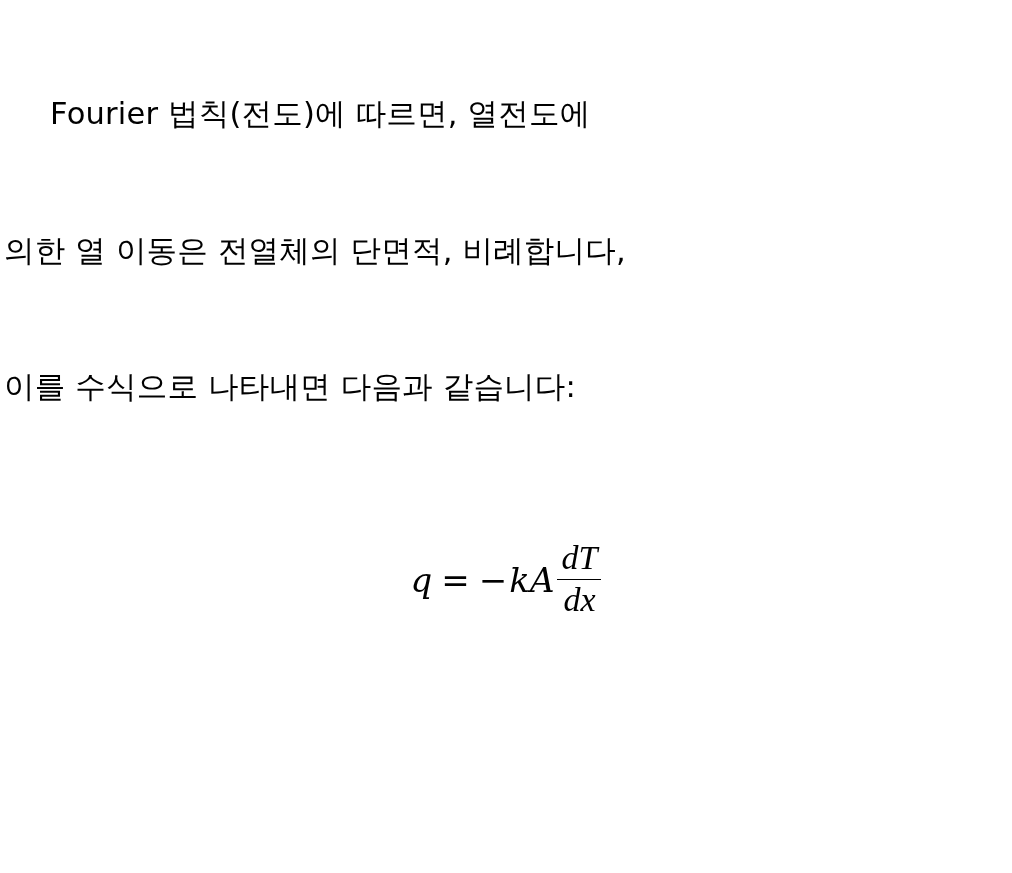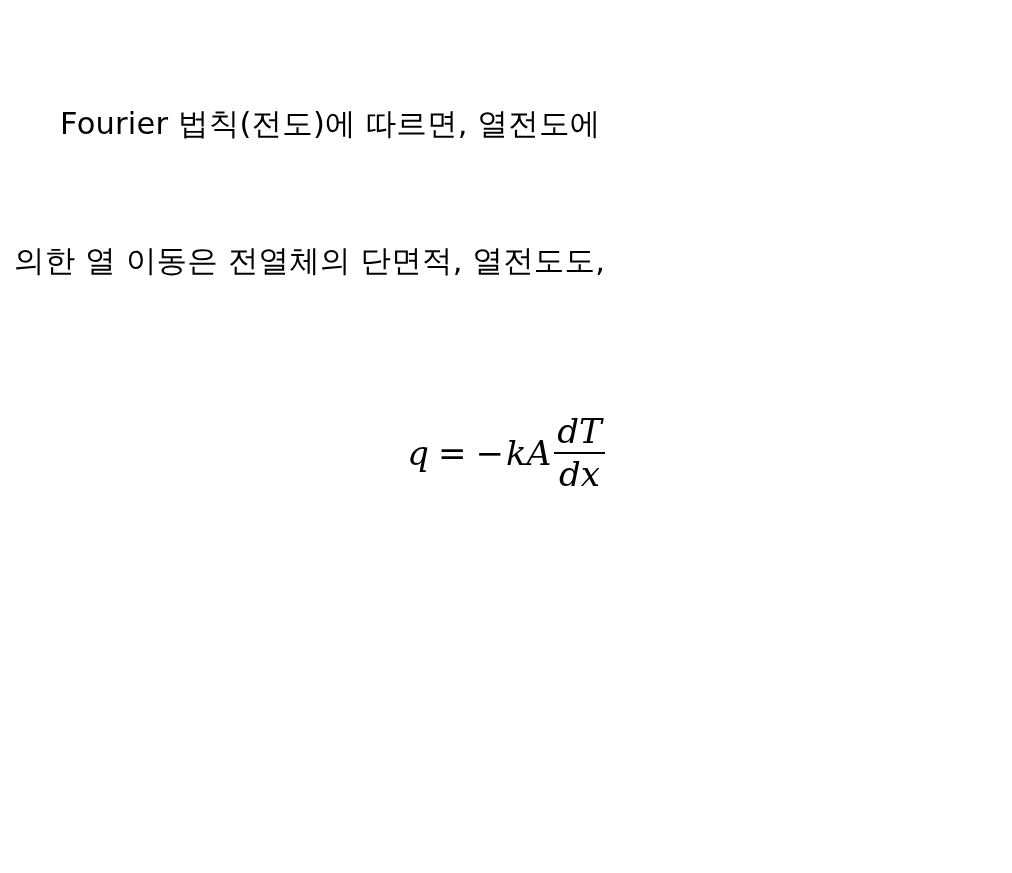--- a/index.html
+++ b/index.html
@@ -57,45 +57,47 @@
     margin-right: 2px;
   }
   .frac {
     display: inline-flex;
     flex-direction: column;
     align-items: center;
     justify-content: center;
     vertical-align: middle;
     margin-left: 3px;
     line-height: 1.08;
+    font-family: Liberation Serif, serif;
   }
   .frac .num {
     padding: 0 3px 2px 3px;
   }
   .frac .bar {
     width: 100%;
     min-width: 44px;
     height: 1.6px;
     background: #000;
   }
   .frac .den {
     padding: 2px 3px 0 3px;
   }
   .body-block {
-    margin: 10px;
+    margin: 0;
   }
 </style>
 </head>
 <body>
 
 <div class="page">
 
   <div class="para body-block">
     <div class="indent-first">Fourier 법칙(전도)에 따르면, 열전도에</div>
-    <div>의한 열 이동은 전열체의 단면적, 열전도도,</div>
+    <div>의한 열 이동은 전열체의 단면적, 비례합니다,</div>
+    <div>이를 수식으로 나타내면 다음과 같습니다:</div>
   </div>
 
   <div class="equation-block">
     <span class="math">
       <span>q</span>
       <span class="op">=</span>
       <span class="minus">−</span>
       <span>kA</span>
       <span class="frac">
         <span class="num">dT</span>

